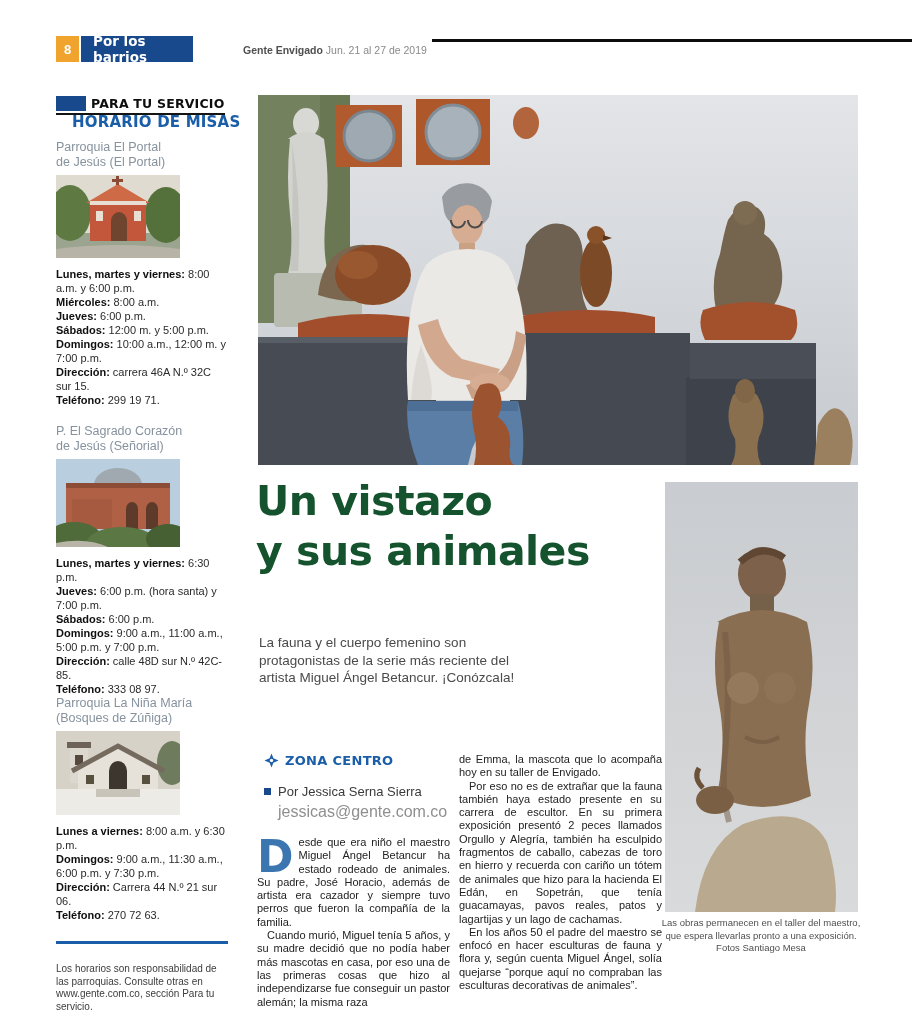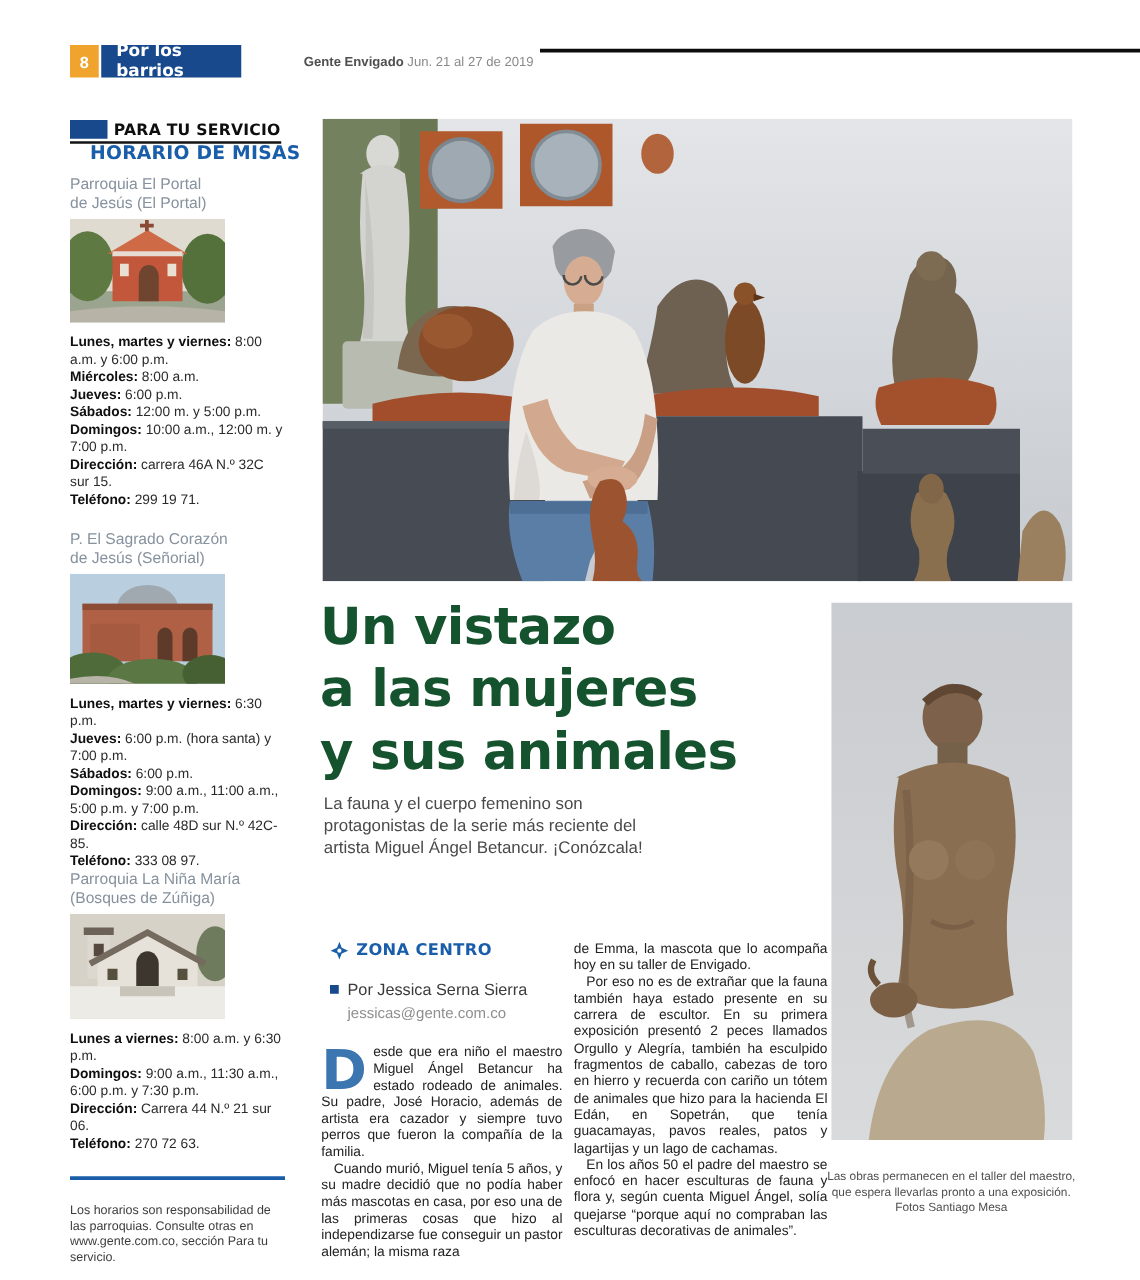--- a/index.html
+++ b/index.html
@@ -37,28 +37,28 @@
                 font-size:10px;line-height:12.5px;color:#3c3c3c;}
 
   
   #studio-photo{left:258px;top:95px;width:600px;height:370px;}
   #studio-photo svg{display:block;}
   #headline{left:256px;top:476px;font-family:"DejaVu Sans",sans-serif;font-weight:bold;
             font-size:41px;line-height:50px;color:#14532d;letter-spacing:-.5px;}
   #deck{left:259px;top:634px;width:288px;font-size:13.5px;line-height:17.5px;color:#4a4a4a;}
   #sculpture-photo{left:665px;top:482px;width:193px;height:430px;}
   #sculpture-photo svg{display:block;}
-  #photo-caption{left:660px;top:917px;width:202px;text-align:center;font-size:9.5px;line-height:12.5px;color:#4f4f4f;margin-top:19px;}
+  #photo-caption{left:660px;top:917px;width:202px;text-align:center;font-size:9.5px;line-height:12.5px;color:#4f4f4f;}
 
   #zone-row{left:264px;top:753px;display:flex;gap:6px;}
   #zone-label{font-size:13px;font-weight:bold;color:#1a5da8;letter-spacing:.3px;font-family:"DejaVu Sans",sans-serif;}
   #byline-row{left:264px;top:784px;display:flex;align-items:flex-start;gap:7px;}
   #byline-square{width:7px;height:7px;background:#17498c;margin-top:4px;}
   #byline-name{font-size:13px;color:#3a3a3a;}
-  #byline-email{left:278px;top:803px;font-size:12px;color:#8f8f8f;}
+  #byline-email{left:278px;top:803px;font-size:16px;color:#8f8f8f;}
 
   .body-col{font-size:11px;line-height:13.3px;text-align:justify;color:#222;}
   #col-1{left:257px;top:836px;width:193px;}
   #col-2{left:459px;top:753px;width:203px;}
   .para{margin:0;}
   .para.indent{text-indent:10px;}
   .dropcap{float:left;font-size:44px;line-height:37px;font-weight:bold;color:#3c76b0;
            padding:2px 5px 0 0;font-family:"DejaVu Sans",sans-serif;}
 </style>
 </head>
@@ -220,21 +220,20 @@
       <path d="M258,236 q-4,38 -26,48 l-24,6 6,14 32,-8 q18,-18 22,-56z" fill="#c9a086"></path>
       <ellipse cx="232" cy="288" rx="20" ry="10" fill="#d6ad93"></ellipse>
       <path d="M150,306 l110,0 q8,30 4,64 l-36,0 -4,-38 -10,22 -4,16 -50,0 q-14,-36 -10,-64z" fill="#5b7ea7"></path>
       <path d="M150,306 l110,0 0,10 -110,0z" fill="#4d6f96"></path>
       <path d="M222,290 q16,-6 20,8 q4,12 -2,24 q14,10 12,30 q-2,14 4,18 l-40,0 q4,-16 0,-34 q-6,-28 6,-46z" fill="#9c5430"></path>
     </svg>
   </div>
 
   <div class="abs" id="headline">
       <div>Un vistazo</div>
-      <div>a las mujeres</div>
       <div>y sus animales</div>
     </div>
   <div class="abs" id="deck">La fauna y el cuerpo femenino son protagonistas de la serie más reciente del artista Miguel Ángel Betancur. ¡Conózcala!</div>
 
   <div class="abs" id="sculpture-photo">
     <svg viewBox="0 0 193 430" width="193" height="430" preserveAspectRatio="none">
       <defs>
         <linearGradient id="bg2" x1="0" y1="0" x2="0" y2="1">
           <stop offset="0" stop-color="#c9ccd0"></stop>
             <stop offset="1" stop-color="#d9dadb"></stop>

